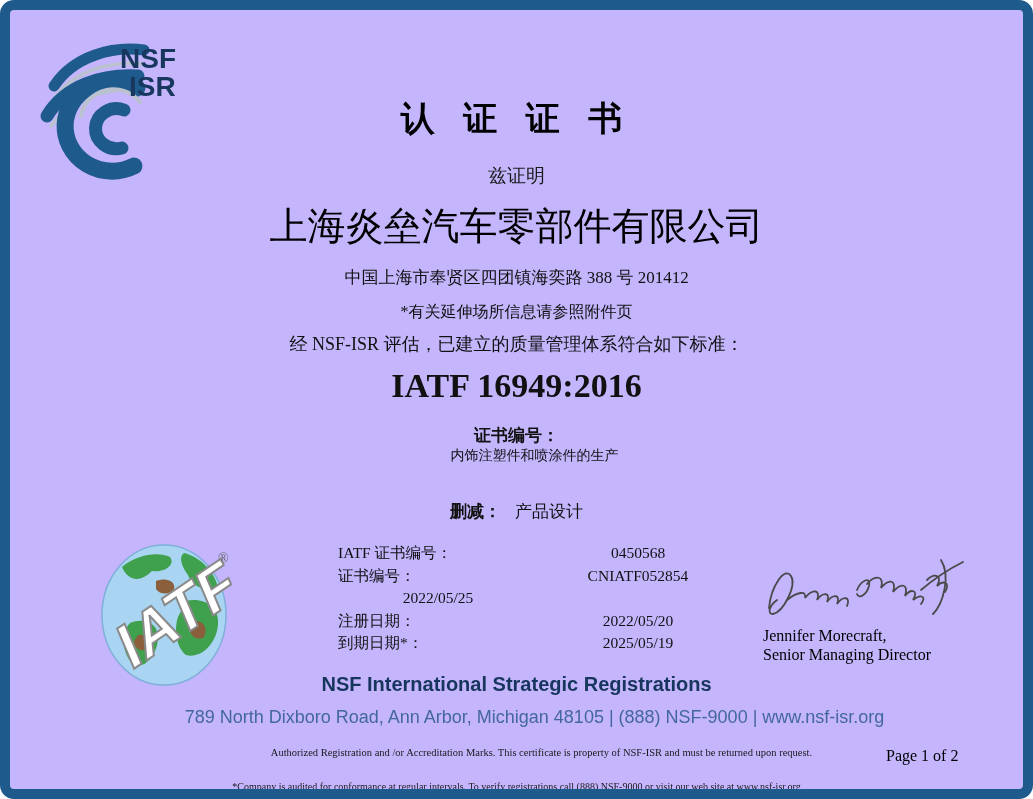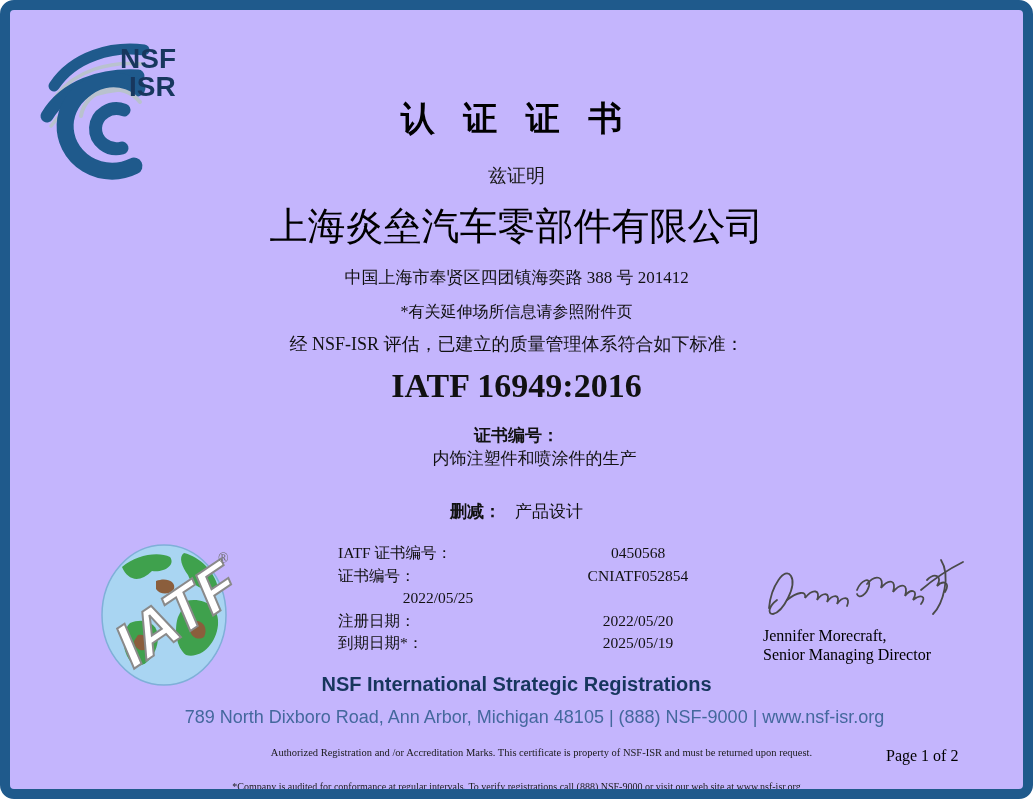--- a/index.html
+++ b/index.html
@@ -31,21 +31,21 @@
   .extension-note { top: 292px; font-size: 16px; }
   .assessment-line { top: 322px; font-size: 18px; }
   .standard-name {
     top: 357px; font-size: 34px; font-weight: bold;
     font-family: "Liberation Serif", "DejaVu Serif", serif;
   }
   .scope-label {
     top: 414px; font-size: 17px; font-weight: bold;
     font-family: "Liberation Sans", "DejaVu Sans", sans-serif;
   }
-  .scope-value { top: 437px; font-size: 17px; padding-left: 36px; }
+  .scope-value { top: 437px; font-size: 14px; padding-left: 36px; }
   .exclusion-line { top: 490px; font-size: 17px; }
   .exclusion-line .excl-label {
     font-weight: bold;
     font-family: "Liberation Sans", "DejaVu Sans", sans-serif;
     margin-right: 14px;
   }
   
   .details { position: absolute; left: 328px; top: 532px; width: 420px; }
   .detail-row { display: flex; font-size: 15.5px; line-height: 22.5px; }
   .detail-label { flex: 0 0 200px; text-align: left; }

